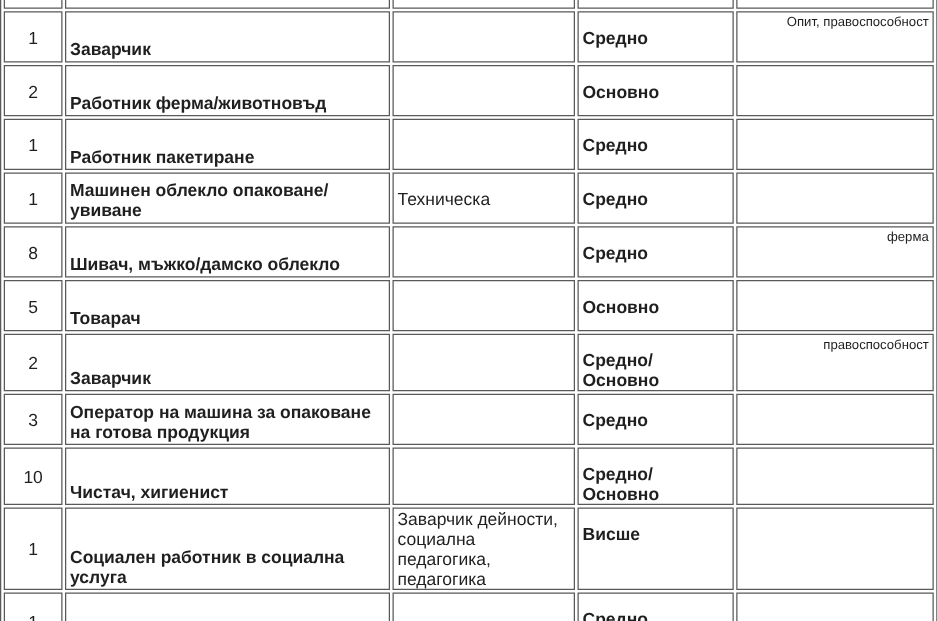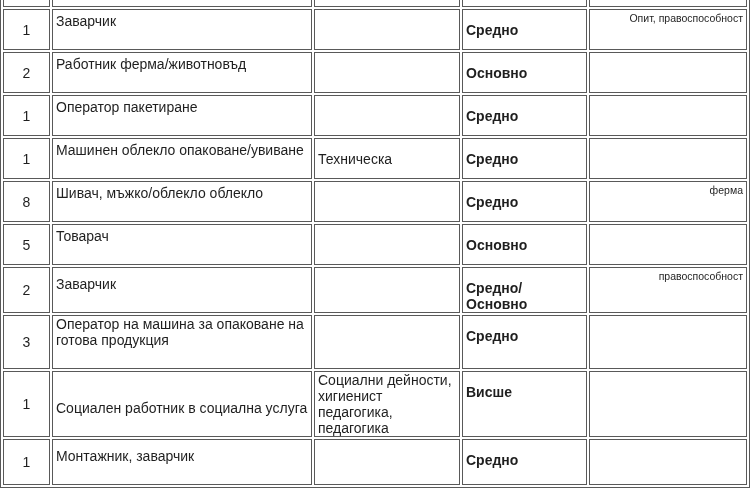--- a/index.html
+++ b/index.html
@@ -24,21 +24,21 @@
     line-height: 16px;
     color: #1f1f1f;
     padding: 0 3px;
     overflow: hidden;
   }
   tr.hdr  td { height: 28px; }
   tr.data td { height: 41px; }
   tr.tall td { height: 52px; }
   tr.last td { height: 46px; }
   .c-count { text-align: center; vertical-align: middle; }
-  .c-pos   { vertical-align: bottom; padding-bottom: 20px; }
+  .c-pos   { vertical-align: bottom; padding-bottom: 2px; font-weight: bold; }
   .c-spec  { vertical-align: middle; margin-left: 16px; }
   .c-edu   { vertical-align: top; padding-top: 12px; white-space: pre-line; font-weight: bold; }
   .c-req   { vertical-align: top; padding-top: 2px; font-size: 10.5px; line-height: 12px; text-align: right; }
 </style>
 </head>
 <body>
 
 <div class="viewport">
   <table class="vacancies">
     <colgroup>
@@ -68,37 +68,37 @@
       <tr class="data">
         <td class="c-count">2</td>
         <td class="c-pos">Работник ферма/животновъд</td>
         <td class="c-spec"></td>
         <td class="c-edu">Основно</td>
         <td class="c-req"></td>
       </tr>
 
       <tr class="data">
         <td class="c-count">1</td>
-        <td class="c-pos">Оператор пакетиране</td>
+        <td class="c-pos">Работник пакетиране</td>
         <td class="c-spec"></td>
         <td class="c-edu">Средно</td>
         <td class="c-req"></td>
       </tr>
 
       <tr class="data">
         <td class="c-count">1</td>
         <td class="c-pos">Машинен облекло опаковане/увиване</td>
         <td class="c-spec">Техническа</td>
         <td class="c-edu">Средно</td>
         <td class="c-req"></td>
       </tr>
 
       <tr class="data">
         <td class="c-count">8</td>
-        <td class="c-pos">Шивач, мъжко/облекло облекло</td>
+        <td class="c-pos">Шивач, мъжко/дамско облекло</td>
         <td class="c-spec"></td>
         <td class="c-edu">Средно</td>
         <td class="c-req">ферма</td>
       </tr>
 
       <tr class="data">
         <td class="c-count">5</td>
         <td class="c-pos">Товарач</td>
         <td class="c-spec"></td>
         <td class="c-edu">Основно</td>
@@ -115,25 +115,33 @@
       </tr>
 
       <tr class="data">
         <td class="c-count">3</td>
         <td class="c-pos">Оператор на машина за опаковане на готова продукция</td>
         <td class="c-spec"></td>
         <td class="c-edu">Средно</td>
         <td class="c-req"></td>
       </tr>
 
+      <tr class="data">
+        <td class="c-count">10</td>
+        <td class="c-pos">Чистач, хигиенист</td>
+        <td class="c-spec"></td>
+        <td class="c-edu">Средно/
+Основно</td>
+        <td class="c-req"></td>
+      </tr>
 
       <tr class="data tall">
         <td class="c-count">1</td>
         <td class="c-pos">Социален работник в социална услуга</td>
-        <td class="c-spec">Социални дейности, хигиенист педагогика, педагогика</td>
+        <td class="c-spec">Заварчик дейности, социална педагогика, педагогика</td>
         <td class="c-edu">Висше</td>
         <td class="c-req"></td>
       </tr>
 
       <tr class="data last">
         <td class="c-count">1</td>
         <td class="c-pos">Монтажник, заварчик</td>
         <td class="c-spec"></td>
         <td class="c-edu">Средно</td>
         <td class="c-req"></td>

